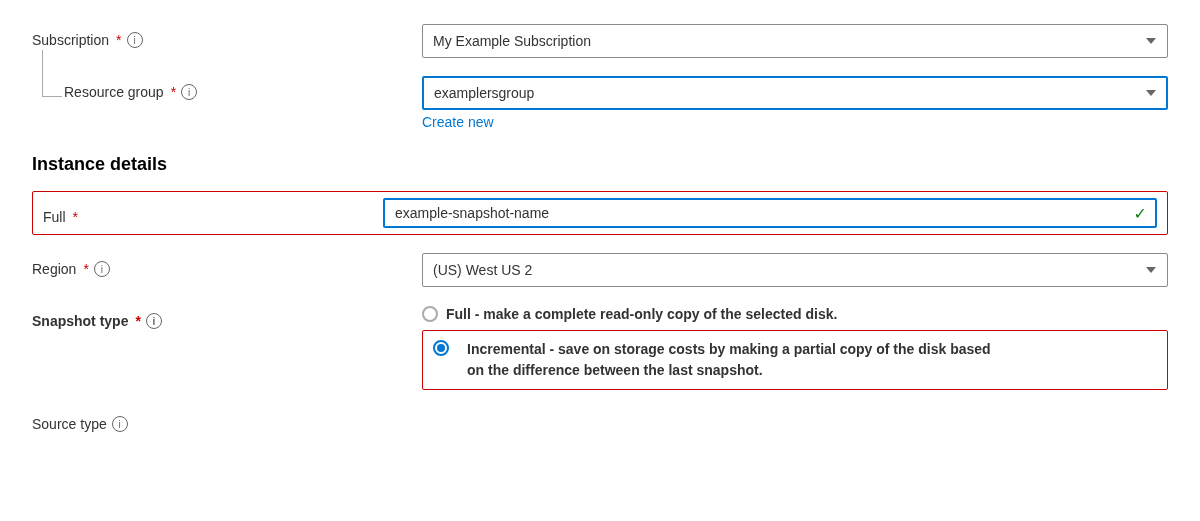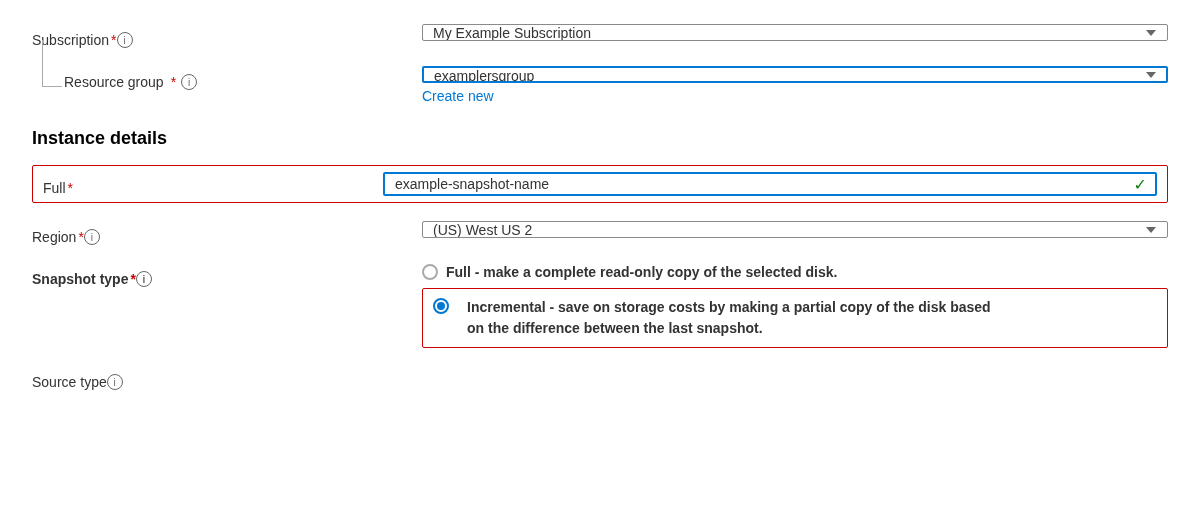--- a/index.html
+++ b/index.html
@@ -14,20 +14,21 @@
       display: flex;
       align-items: flex-start;
       margin-bottom: 18px;
     }
     .label-col {
       width: 390px;
       min-width: 390px;
       padding-top: 8px;
       display: flex;
       align-items: center;
+      gap: 5px;
     }
     .label-text {
       font-size: 14px;
       color: #333;
     }
     .required {
       color: #c00;
       margin-left: 2px;
     }
     .info-icon {
@@ -55,21 +56,21 @@
       right: 12px;
       top: 50%;
       transform: translateY(-50%);
       border-left: 5px solid transparent;
       border-right: 5px solid transparent;
       border-top: 6px solid #666;
       pointer-events: none;
     }
     .select-wrapper select {
       width: 100%;
-      height: 17px;
+      height: 34px;
       border: 1px solid #8a8a8a;
       border-radius: 2px;
       background: #fff;
       padding: 0 32px 0 10px;
       font-size: 14px;
       color: #333;
       appearance: none;
       cursor: pointer;
     }
     .select-wrapper.active select {
@@ -104,21 +105,21 @@
     .name-row-wrapper .label-col {
       width: 340px;
       min-width: 340px;
     }
     .name-input-wrapper {
       flex: 1;
       position: relative;
     }
     .name-input {
       width: 100%;
-      height: 24px;
+      height: 30px;
       border: 2px solid #0078d4;
       border-radius: 2px;
       padding: 0 32px 0 10px;
       font-size: 14px;
       color: #333;
       outline: none;
     }
     .name-input-check {
       position: absolute;
       right: 10px;

